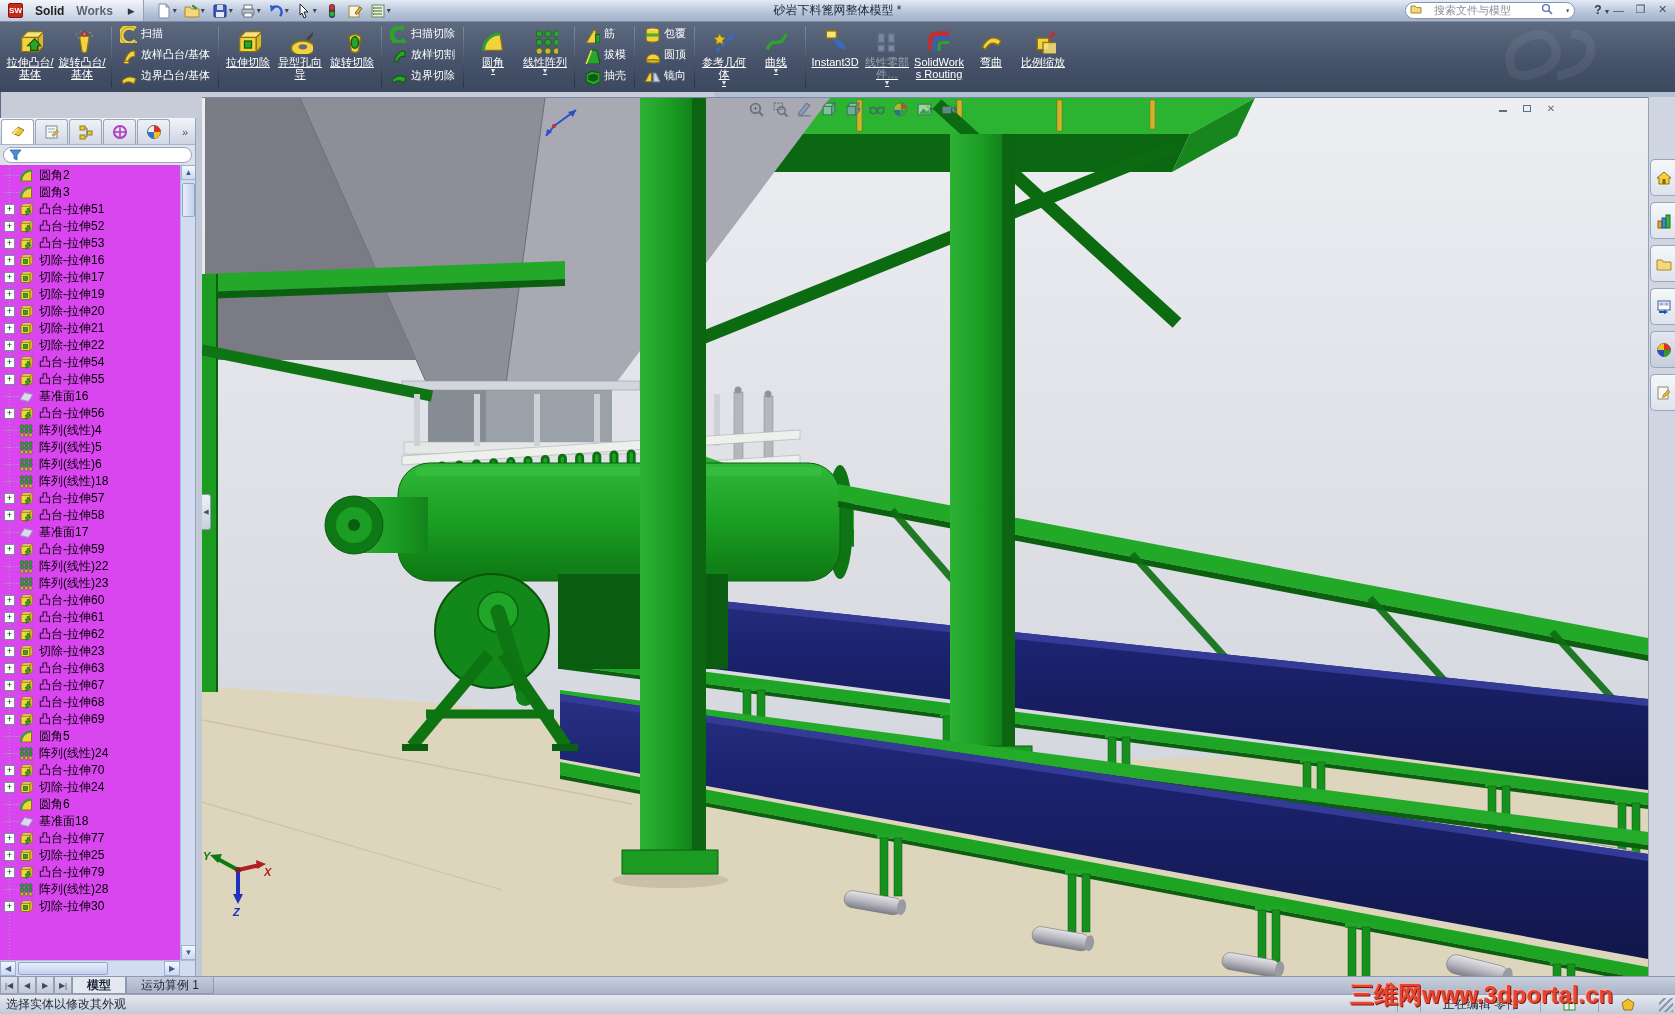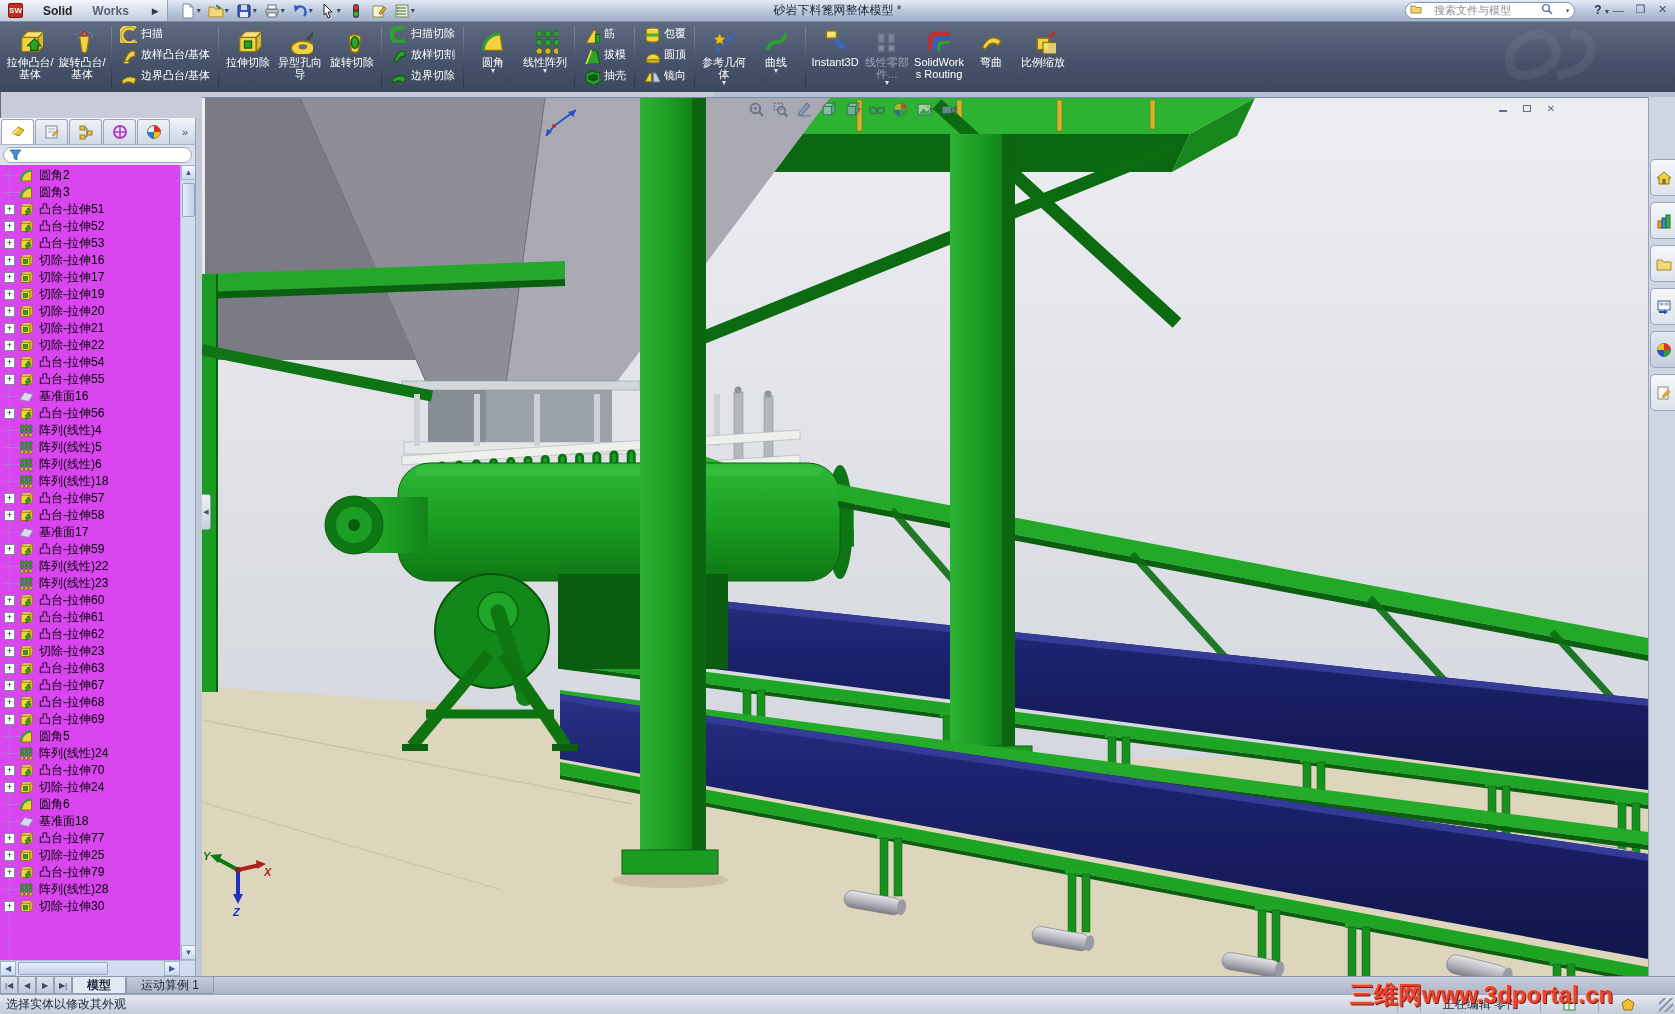--- a/index.html
+++ b/index.html
@@ -4,21 +4,21 @@
 <style>
   html,body{margin:0;padding:0;background:#9aa4b8;}
   *{box-sizing:border-box;-webkit-user-select:none;user-select:none;}
   #app{position:relative;width:1675px;height:1014px;overflow:hidden;
        font-family:"Liberation Sans",sans-serif;background:#c8ccd8;
        box-shadow:inset 0 0 0 1px #5c6c8c;}
   
   #titlebar{position:absolute;left:0;top:0;width:100%;height:22px;
     background:linear-gradient(#e3eaf5,#b6c3d8 60%,#a5b4cc);
     border-bottom:1px solid #7e8ca6;display:flex;align-items:center;font-size:12px;}
-  #logo{display:flex;align-items:center;gap:20px;padding:0 8px;height:100%;
+  #logo{display:flex;align-items:center;gap:12px;padding:0 8px;height:100%;
     background:linear-gradient(#f3f6fb,#c2cde0);border-right:1px solid #93a1ba;}
   #logo .sw{width:15px;height:15px;background:#c42a1e;color:#fff;font-size:8px;font-weight:bold;
     display:flex;align-items:center;justify-content:center;border-radius:2px;border:1px solid #7e1812;}
   #logo .t1{font-weight:bold;color:#222;}
   #logo .t2{color:#5a6374;font-weight:bold;}
   #logo .menu-arrow{color:#30394a;font-size:9px;padding-left:3px;}
   #quickbar{display:flex;align-items:center;gap:3px;padding-left:10px;}
   .qitem{display:flex;align-items:center;gap:1px;padding:1px 2px;border-radius:2px;}
   .qcaret{font-size:8px;color:#3a465c;}
   #wtitle{position:absolute;left:50%;transform:translateX(-50%);color:#1e2736;
@@ -30,21 +30,21 @@
   #helpbtn .qcaret{font-weight:normal;}
   #winbtns{position:absolute;right:6px;top:3px;display:flex;gap:9px;color:#46536c;}
   .winglyph{width:13px;height:13px;display:flex;align-items:center;justify-content:center;font-size:11px;}
   
   #ribbon{position:absolute;left:0;top:22px;width:100%;height:70px;
     background:linear-gradient(#5d6a80,#47536a 55%,#3c485e);display:flex;align-items:stretch;
     padding:2px 4px;overflow:hidden;}
   .rsep{width:1px;margin:3px 3px;background:linear-gradient(rgba(255,255,255,.25),rgba(0,0,0,.35));}
   .rgroup{display:flex;align-items:stretch;}
   .rlarge{display:flex;flex-direction:column;align-items:center;justify-content:flex-start;
-    width:52px;padding:2px 1px;border-radius:3px;color:#fff;text-align:center;}
+    width:52px;padding:2px 1px;border-radius:3px;color:#fff;text-align:center;text-decoration:underline;}
   .rlarge .ric{height:30px;display:flex;align-items:center;justify-content:center;}
   .rlarge .rlab{font-size:11px;line-height:1.1;word-break:break-all;color:#fff;}
   .rlarge.disabled .rlab{color:rgba(255,255,255,.45);}
   .rlarge.disabled .ric{opacity:.4;}
   .rlarge .rcaret{font-size:8px;color:rgba(255,255,255,.85);line-height:6px;}
   .rsmallcol{display:flex;flex-direction:column;justify-content:center;gap:1px;padding:0 2px;}
   .rsmall{display:flex;gap:4px;height:20px;padding:0 3px;border-radius:2px;
     color:#fff;font-size:11px;white-space:nowrap;}
   #dslogo{position:absolute;right:70px;top:22px;opacity:.6;pointer-events:none;}
   

